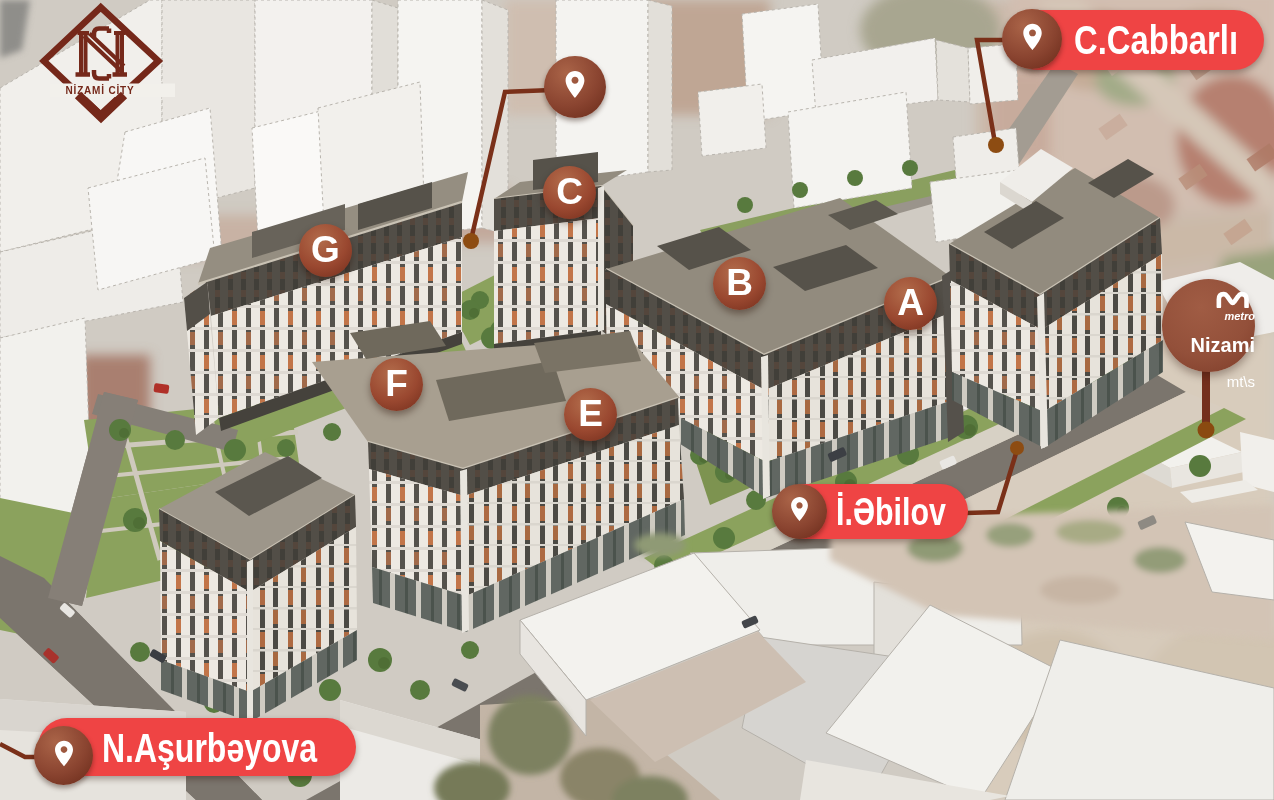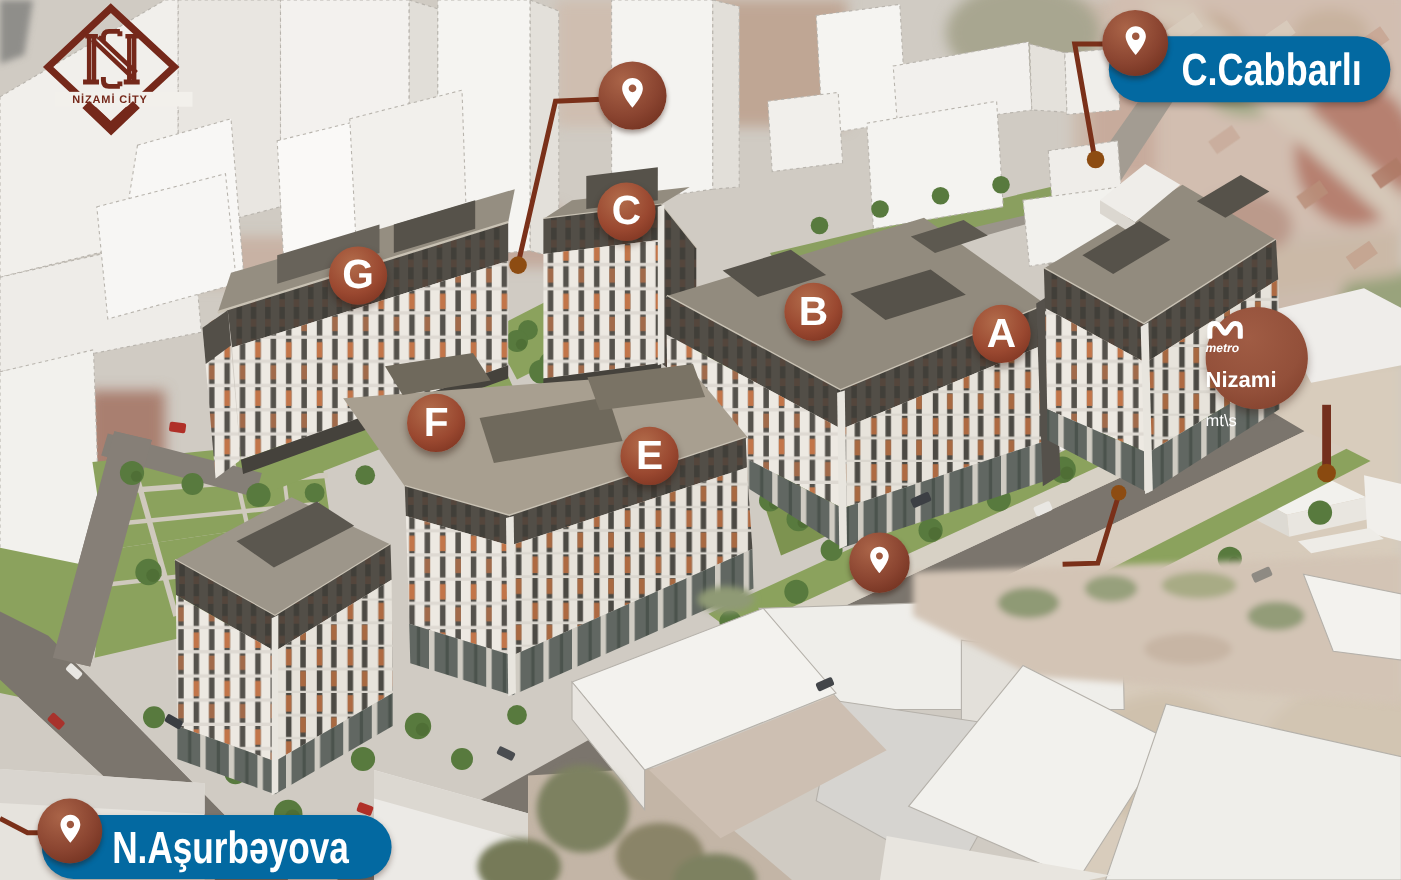--- a/index.html
+++ b/index.html
@@ -1,18 +1,18 @@
 <!DOCTYPE html>
 <html><head>
 <meta charset="utf-8">
 <style>
 html,body{margin:0;padding:0;width:1274px;height:800px;overflow:hidden;background:#d5d1ca;font-family:"Liberation Sans",sans-serif;}
 .scene{position:relative;width:1274px;height:800px;}
 .scene>svg{position:absolute;left:0;top:0;}
-.pill{position:absolute;background:#0369a1;border-radius:40px;color:#fff;font-weight:bold;box-shadow:0 3px 6px rgba(40,15,5,.35);margin-top:23px;}
+.pill{position:absolute;background:#ef4444;border-radius:40px;color:#fff;font-weight:bold;box-shadow:0 3px 6px rgba(40,15,5,.35);}
 .pill span{position:absolute;white-space:nowrap;transform-origin:left top;}
 .pin{position:absolute;border-radius:50%;display:flex;align-items:center;justify-content:center;background:radial-gradient(circle at 36% 28%,#aa6448,#8a4430 55%,#6b2c1b 95%);box-shadow:0 3px 5px rgba(40,15,5,.4);}
 .bdg{position:absolute;border-radius:50%;background:radial-gradient(circle at 40% 30%,#b26c4b,#9a4830 55%,#77301e 94%);box-shadow:0 4px 7px rgba(40,15,5,.4);color:#fff;font-weight:bold;text-align:center;}
 </style>
 </head>
 <body>
 <div class="scene">
 
 <svg width="1274" height="800" viewBox="0 0 1274 800">
 <defs>
@@ -442,20 +442,23 @@
 
 <div class="pill" style="left:1008px;top:10px;width:256px;height:60px;">
  <span style="left:66px;top:7px;font-size:41px;transform:scaleX(.80);">C.Cabbarlı</span>
 </div>
 <div class="pin" style="left:1002px;top:9px;width:60px;height:60px;">
  <svg width="47" height="47" viewBox="0 0 24 24" style="margin-top:-2px;">
         <path fill="#fff" d="M12 4.5c-2.6 0-4.7 2.1-4.7 4.7 0 3.5 4.7 8.7 4.7 8.7s4.7-5.2 4.7-8.7c0-2.6-2.1-4.7-4.7-4.7zm0 6.4c-1 0-1.75-.8-1.75-1.75S11 7.4 12 7.4s1.75.8 1.75 1.75-.75 1.75-1.75 1.75z"></path>
       </svg>
 </div>
 
+<div class="pill" style="left:778px;top:484px;width:190px;height:55px;">
+ <span style="left:58px;top:7px;font-size:38px;transform:scaleX(.80);">İ.Əbilov</span>
+</div>
 <div class="pin" style="left:772px;top:484px;width:55px;height:55px;">
  <svg width="43" height="43" viewBox="0 0 24 24" style="margin-top:-2px;">
         <path fill="#fff" d="M12 4.5c-2.6 0-4.7 2.1-4.7 4.7 0 3.5 4.7 8.7 4.7 8.7s4.7-5.2 4.7-8.7c0-2.6-2.1-4.7-4.7-4.7zm0 6.4c-1 0-1.75-.8-1.75-1.75S11 7.4 12 7.4s1.75.8 1.75 1.75-.75 1.75-1.75 1.75z"></path>
       </svg>
 </div>
 
 <div class="pill" style="left:38px;top:718px;width:318px;height:58px;">
  <span style="left:64px;top:7px;font-size:41px;transform:scaleX(.78);">N.Aşurbəyova</span>
 </div>
 <div class="pin" style="left:34px;top:726px;width:59px;height:59px;">
@@ -464,21 +467,21 @@
       </svg>
 </div>
 
 <div class="bdg" style="left:299px;top:224px;width:53px;height:53px;font-size:37px;line-height:52px;">G</div>
 <div class="bdg" style="left:543px;top:166px;width:53px;height:53px;font-size:37px;line-height:52px;">C</div>
 <div class="bdg" style="left:713px;top:257px;width:53px;height:53px;font-size:37px;line-height:52px;">B</div>
 <div class="bdg" style="left:884px;top:277px;width:53px;height:53px;font-size:37px;line-height:52px;">A</div>
 <div class="bdg" style="left:370px;top:358px;width:53px;height:53px;font-size:37px;line-height:52px;">F</div>
 <div class="bdg" style="left:564px;top:388px;width:53px;height:53px;font-size:37px;line-height:52px;">E</div>
 
-<div style="position:absolute;left:1096px;top:279px;width:93px;height:93px;border-radius:50%;background:radial-gradient(circle at 42% 30%,#a05c44,#93503a 58%,#7c3b28 100%);box-shadow:0 4px 8px rgba(40,15,5,.35);text-align:left;color:#fff;">
+<div style="position:absolute;left:1162px;top:279px;width:93px;height:93px;border-radius:50%;background:radial-gradient(circle at 42% 30%,#a05c44,#93503a 58%,#7c3b28 100%);box-shadow:0 4px 8px rgba(40,15,5,.35);text-align:right;color:#fff;">
  <svg width="40" height="17" viewBox="0 0 52 22" style="margin-top:12px;">
   <path d="M5 20 L5 11 Q5 4 11 4 Q14 4 16 7 L21 14 Q23 17 25 14 L30 7 Q32 4 35 4 Q41 4 41 11 L41 20" fill="none" stroke="#fff" stroke-width="6" stroke-linecap="round"></path>
  </svg>
  <div style="font-size:11px;font-style:italic;font-weight:bold;margin-top:-2px;">metro</div>
  <div style="font-size:20px;font-weight:bold;margin-top:12px;">Nizami</div>
  <div style="font-size:15px;margin-top:16px;">mt\s</div>
 </div>
 </div>
 
 </body></html>

